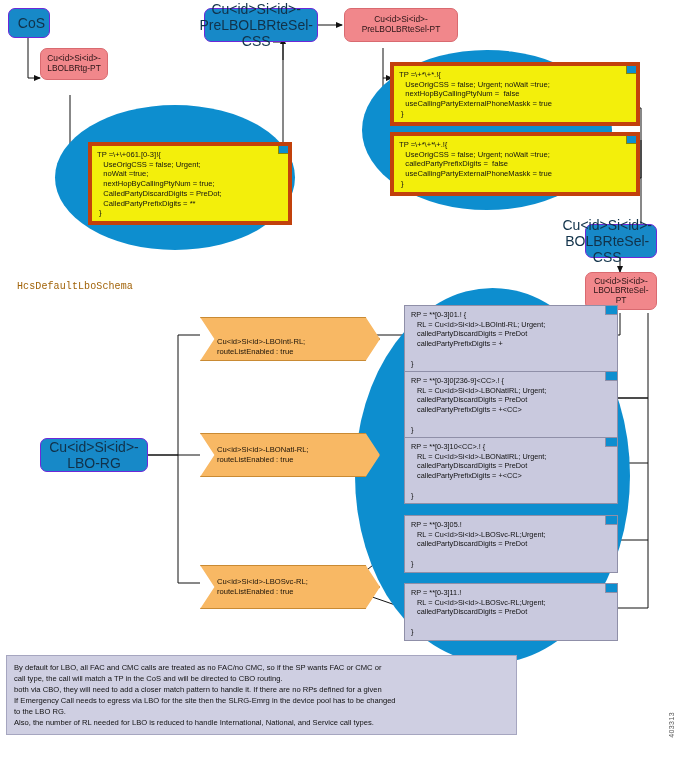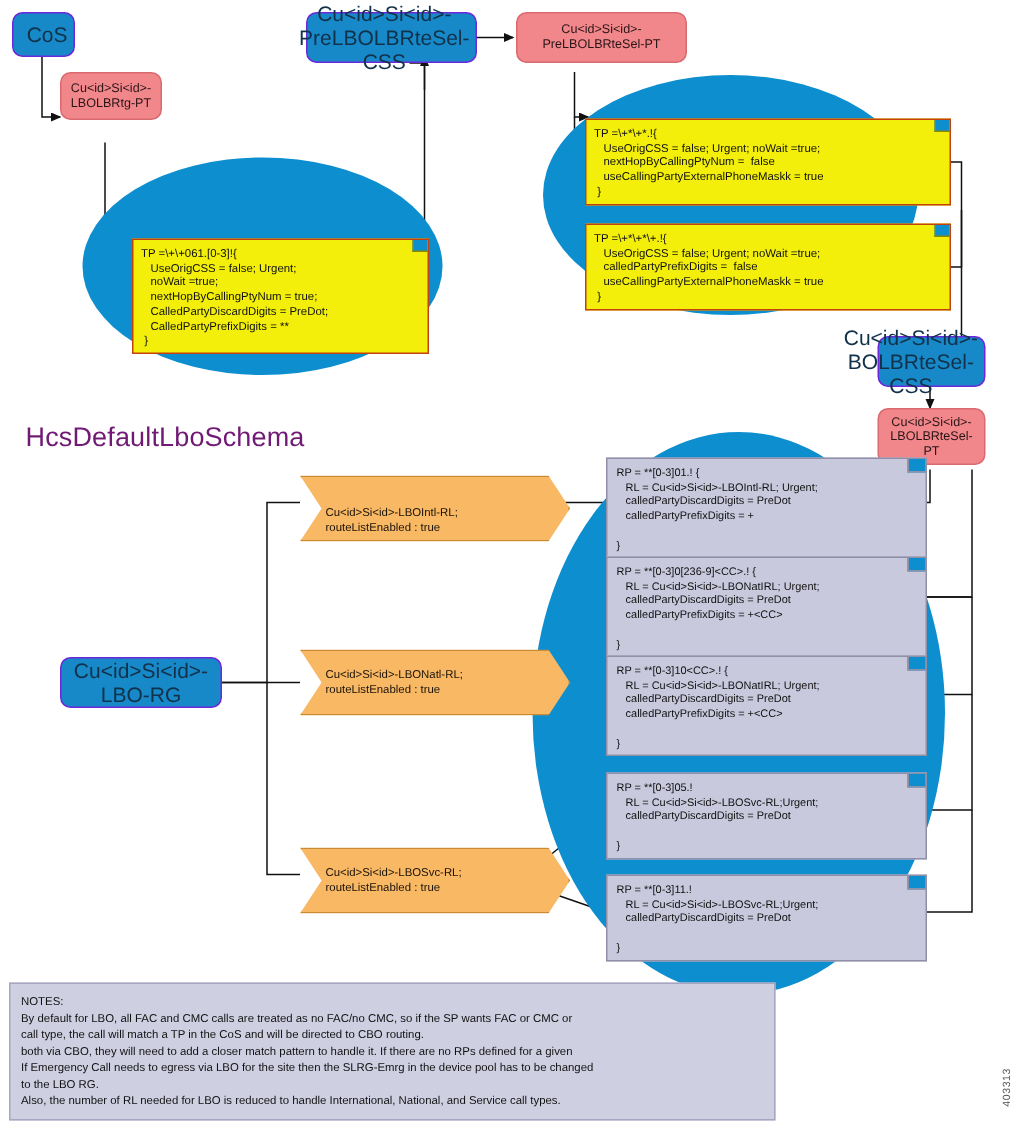--- a/index.html
+++ b/index.html
@@ -12,39 +12,39 @@
   .node{position:absolute;z-index:3;box-sizing:border-box;}
 
   .rrect{border-radius:7px;display:flex;align-items:center;justify-content:center;
          text-align:center;line-height:1.15;padding:3px 4px;}
   .blue-box{background:#1789c8;color:#11324a;border:1px solid #6d28d9;font-size:14px;justify-content:flex-end;}
   .pink-box{background:#f1878b;color:#2a1416;border:1px solid #d96a70;font-size:8.4px;}
 
   .ellipse{position:absolute;background:#0d8ecf;border-radius:50%;z-index:2;}
 
   
-  .note{position:absolute;background:#f3ef0b;border:1px solid #c2410c;z-index:4;
-        font-size:7.6px;line-height:1.28;padding:4px 5px 3px 5px;color:#111;white-space:pre;margin-top:17px;}
+  .note{position:absolute;background:#f3ef0b;border:4px solid #c2410c;z-index:4;
+        font-size:7.6px;line-height:1.28;padding:4px 5px 3px 5px;color:#111;white-space:pre;}
   .note::after{content:"";position:absolute;top:0;right:0;width:9px;height:7px;
         background:#0d8ecf;border-left:1px solid #8a8700;border-bottom:1px solid #8a8700;}
 
   
   .rp{position:absolute;background:#c9c9de;border:1px solid #8f8fa8;z-index:4;
       font-size:7.3px;line-height:1.33;padding:4px 6px 3px 6px;color:#111;white-space:pre;}
   .rp::after{content:"";position:absolute;top:0;right:0;width:11px;height:8px;
       background:#0d8ecf;border-left:1px solid #8f8fa8;border-bottom:1px solid #8f8fa8;}
 
   
   .chev{position:absolute;background:#f8b864;border:1px solid #c98a33;z-index:4;
         font-size:7.6px;line-height:1.35;color:#1a1208;
         display:flex;flex-direction:column;justify-content:center;
         padding:3px 14px 3px 16px;
         clip-path:polygon(0 0,92% 0,100% 50%,92% 100%,0 100%,8% 50%);}
 
-  .schema-title{position:absolute;font-size:18px;color:#701a75;z-index:5;letter-spacing:.1px;}
+  .schema-title{position:absolute;font-size:10px;color:#a16207;z-index:5;letter-spacing:.1px;font-family:Liberation Mono, monospace;}
 
   .notes{position:absolute;background:#cfcfe2;border:1px solid #a6a6c0;z-index:4;
          font-size:7.6px;line-height:1.46;color:#111;padding:6px 7px;}
   .notes div{white-space:pre;}
 
   .figno{position:absolute;font-size:7px;color:#555;
          writing-mode:vertical-rl;transform:rotate(180deg);z-index:5;letter-spacing:.4px;}
 </style>
 </head>
 <body>
@@ -192,21 +192,20 @@
   <div class="chev" style="left:200px;top:433px;width:148px;height:36px;">
     <span>Cu&lt;id&gt;Si&lt;id&gt;-LBONatl-RL;</span>
     <span>routeListEnabled : true</span>
   </div>
   <div class="chev" style="left:200px;top:565px;width:148px;height:36px;">
     <span>Cu&lt;id&gt;Si&lt;id&gt;-LBOSvc-RL;</span>
     <span>routeListEnabled : true</span>
   </div>
 
   <div class="notes" style="left:6px;top:655px;width:495px;">
-    <div>NOTES:</div>
     <div>By default for LBO, all FAC and CMC calls are treated as no FAC/no CMC, so if the SP wants FAC or CMC or</div>
     <div>call type, the call will match a TP in the CoS and will be directed to CBO routing.</div>
     <div>both via CBO, they will need to add a closer match pattern to handle it. If there are no RPs defined for a given</div>
     <div>If Emergency Call needs to egress via LBO for the site then the SLRG-Emrg in the device pool has to be changed</div>
     <div>to the LBO RG.</div>
     <div>Also, the number of RL needed for LBO is reduced to handle International, National, and Service call types.</div>
   </div>
 
   <div class="figno" style="left:668px;top:712px;">403313</div>
 

